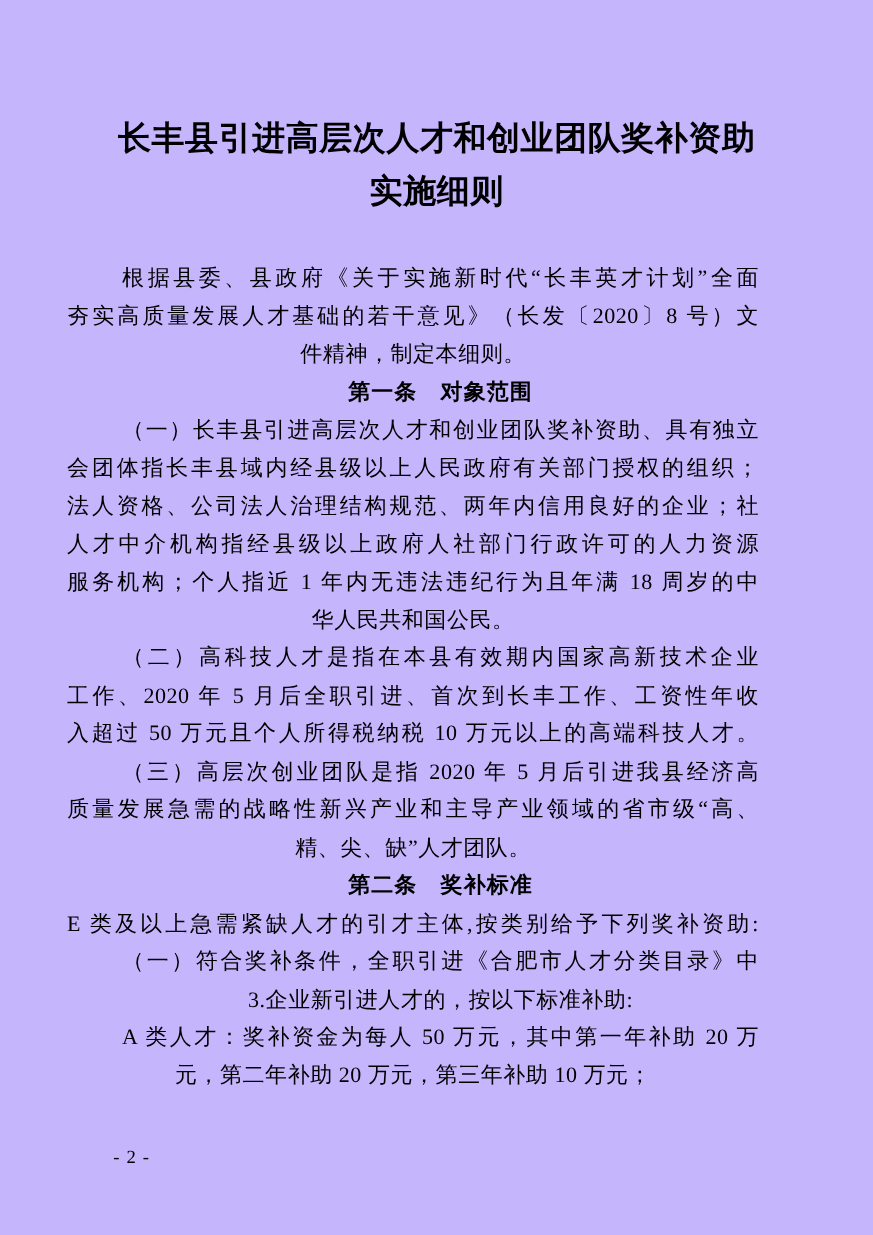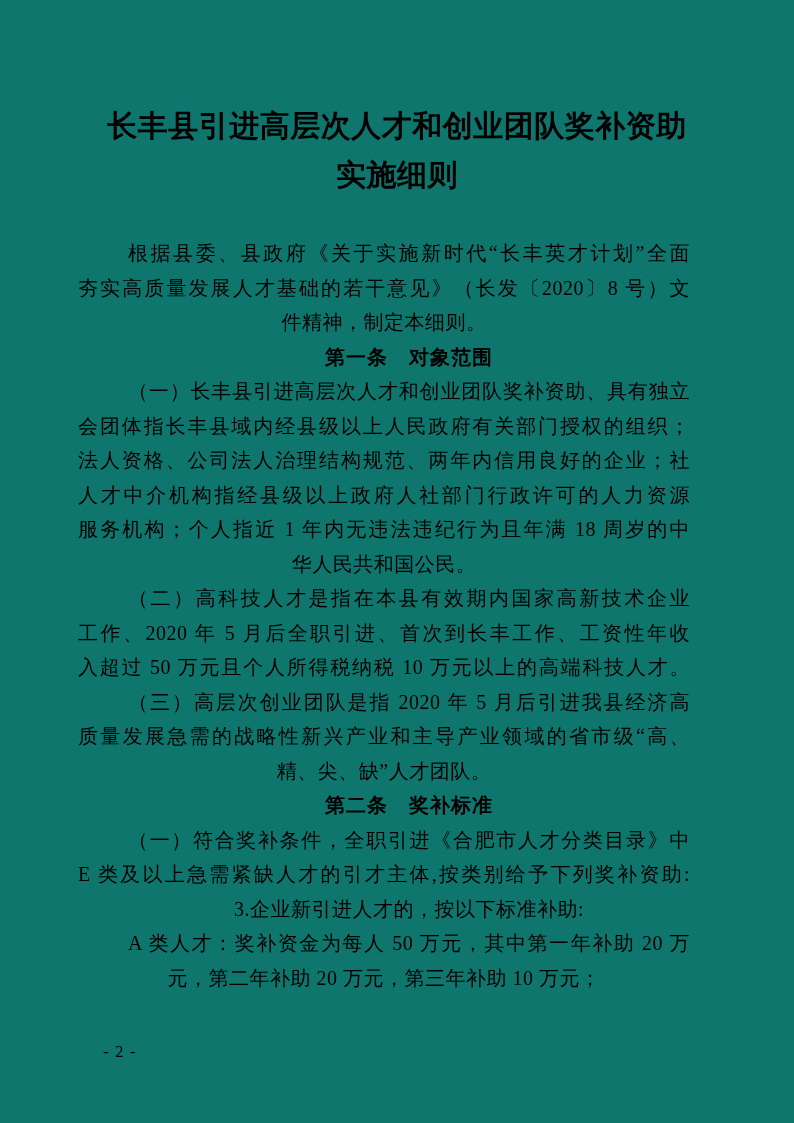--- a/index.html
+++ b/index.html
@@ -4,38 +4,38 @@
 <style>
   html, body {
     margin: 0;
     padding: 0;
     background: #ffffff;
   }
   .page {
     position: relative;
     width: 794px;
     height: 1123px;
-    background: #0f766e;
+    background: #c4b5fd;
     color: #000000;
     font-family: "Liberation Serif", "DejaVu Serif", serif;
     overflow: hidden;
   }
   .title-block {
     padding-top: 101px;
     text-align: center;
   }
   .title-line {
     font-size: 30px;
     line-height: 49px;
     font-weight: bold;
     letter-spacing: 0.5px;
   }
   .content {
     margin-top: 37px;
-    padding-left: 78px;
+    padding-left: 61px;
     padding-right: 104px;
   }
   .ln {
     font-size: 20px;
     line-height: 34.5px;
     letter-spacing: 0.5px;
     text-align: center;
   }
   .fill {
     text-align: justify;
@@ -79,22 +79,22 @@
     <div class="ln fill">人才中介机构指经县级以上政府人社部门行政许可的人力资源</div>
     <div class="ln fill">服务机构；个人指近 1 年内无违法违纪行为且年满 18 周岁的中</div>
     <div class="ln">华人民共和国公民。</div>
     <div class="ln fill ind">（二）高科技人才是指在本县有效期内国家高新技术企业</div>
     <div class="ln fill">工作、2020 年 5 月后全职引进、首次到长丰工作、工资性年收</div>
     <div class="ln fill">入超过 50 万元且个人所得税纳税 10 万元以上的高端科技人才。</div>
     <div class="ln fill ind">（三）高层次创业团队是指 2020 年 5 月后引进我县经济高</div>
     <div class="ln fill">质量发展急需的战略性新兴产业和主导产业领域的省市级“高、</div>
     <div class="ln">精、尖、缺”人才团队。</div>
     <div class="ln hd ind">第二条　奖补标准</div>
+    <div class="ln fill">E 类及以上急需紧缺人才的引才主体,按类别给予下列奖补资助:</div>
     <div class="ln fill ind">（一）符合奖补条件，全职引进《合肥市人才分类目录》中</div>
-    <div class="ln fill">E 类及以上急需紧缺人才的引才主体,按类别给予下列奖补资助:</div>
     <div class="ln ind">3.企业新引进人才的，按以下标准补助:</div>
     <div class="ln fill ind">A 类人才：奖补资金为每人 50 万元，其中第一年补助 20 万</div>
     <div class="ln">元，第二年补助 20 万元，第三年补助 10 万元；</div>
   </div>
 
   <div class="footer">- 2 -</div>
 
 </div>
 
 </body></html>

